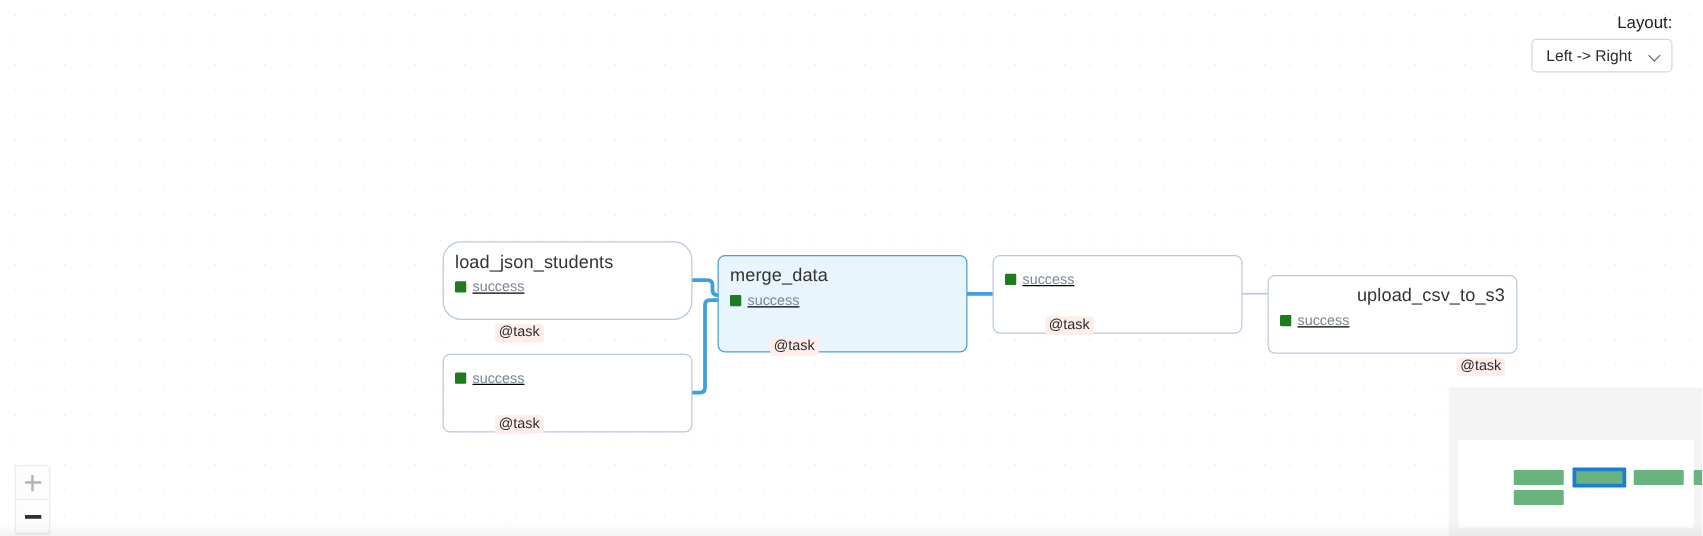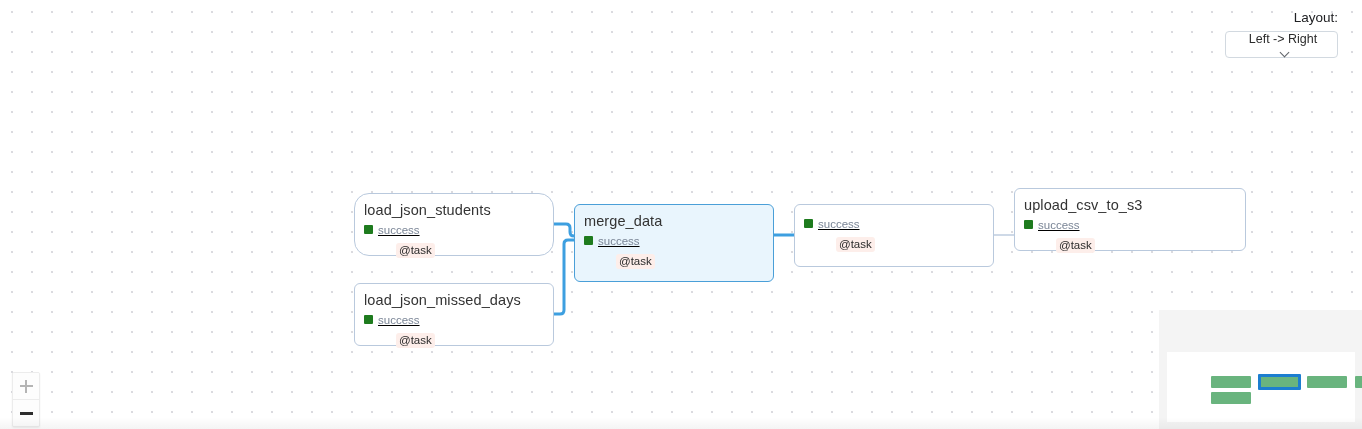--- a/index.html
+++ b/index.html
@@ -70,21 +70,21 @@
     display: inline-block;
     border-radius: 1px;
     flex: 0 0 auto;
   }
   .status-label {
     font-size: 11.5px;
     color: #7a8596;
     line-height: 12px;
   }
   .node-tag-row {
-    margin-top: 4px;
+    margin-top: 20px;
     height: 15px;
     padding-left: 32px;
   }
   .node-tag {
     display: inline-block;
     font-size: 11.5px;
     line-height: 15px;
     color: #2b2b2b;
     background: #fdeeea;
     border-radius: 3px;
@@ -110,21 +110,20 @@
     width: 113px;
     height: 27px;
     border: 1px solid #d2d9e0;
     border-radius: 4px;
     background: #ffffff;
     display: flex;
     align-items: center;
     justify-content: space-between;
     padding: 0 8px 0 11px;
     cursor: pointer;
-    flex-direction: column;
   }
   #layout-select-value {
     font-size: 12.5px;
     color: #2b2b2b;
     line-height: 14px;
   }
   .chevron {
     width: 9px;
     height: 9px;
     position: relative;
@@ -243,21 +242,20 @@
     <div class="node-status">
       <span class="status-swatch" style="background:#1e7b1e;"></span>
       <span class="status-label">success</span>
     </div>
     <div class="node-tag-row">
       <span class="node-tag">@task</span>
     </div>
   </div>
 
   <div class="node" style="left:354px; top:283px; width:200px; height:63px;">
-    <div class="node-title">load_json_missed_days</div>
     <div class="node-status">
       <span class="status-swatch" style="background:#1e7b1e;"></span>
       <span class="status-label">success</span>
     </div>
     <div class="node-tag-row">
       <span class="node-tag">@task</span>
     </div>
   </div>
 
   <div class="node selected" style="left:574px; top:204px; width:200px; height:78px;">
@@ -274,21 +272,21 @@
   <div class="node" style="left:794px; top:204px; width:200px; height:63px;">
     <div class="node-status">
       <span class="status-swatch" style="background:#1e7b1e;"></span>
       <span class="status-label">success</span>
     </div>
     <div class="node-tag-row">
       <span class="node-tag">@task</span>
     </div>
   </div>
 
-  <div class="node" style="left:1014px; top:188px; width:232px; height:63px;">
+  <div class="node" style="left:1014px; top:220px; width:200px; height:63px;text-align:right;">
     <div class="node-title">upload_csv_to_s3</div>
     <div class="node-status">
       <span class="status-swatch" style="background:#1e7b1e;"></span>
       <span class="status-label">success</span>
     </div>
     <div class="node-tag-row">
       <span class="node-tag">@task</span>
     </div>
   </div>
 

